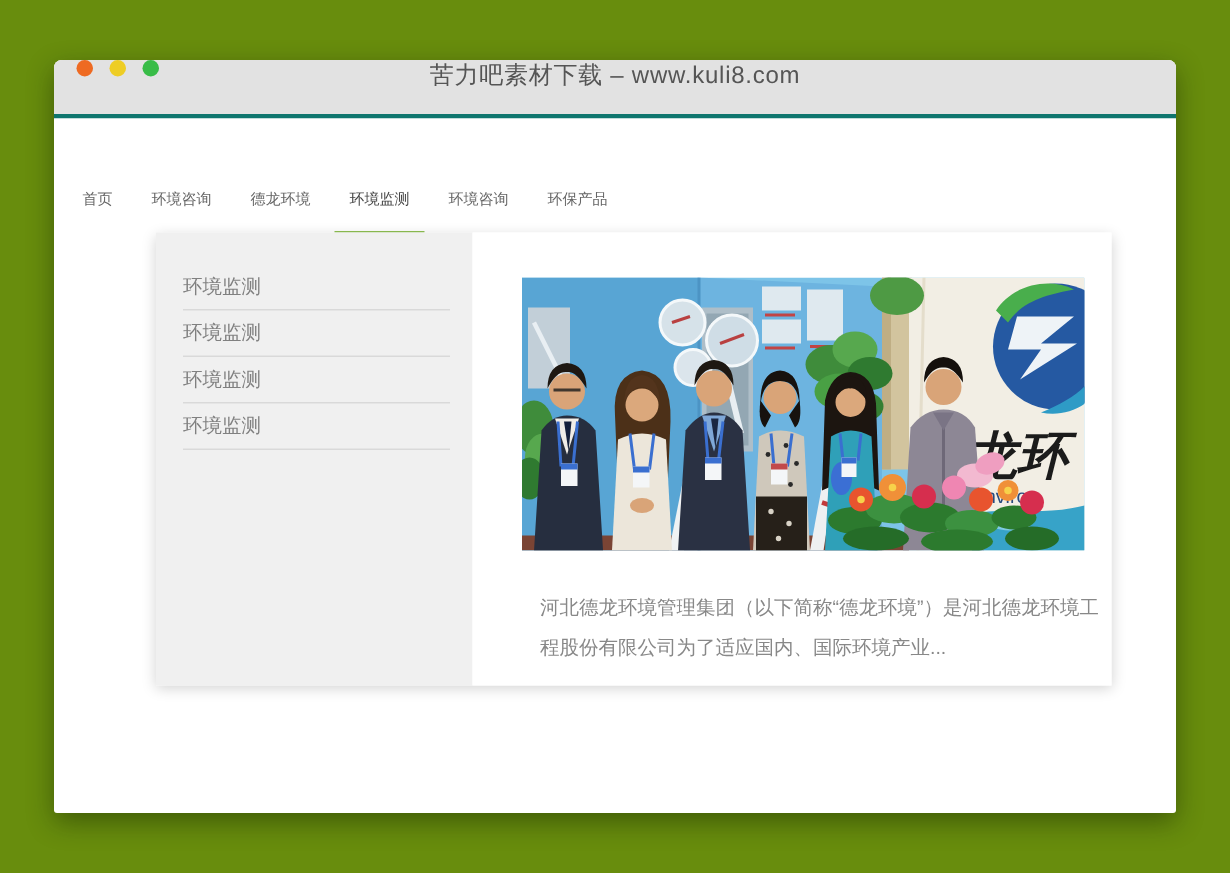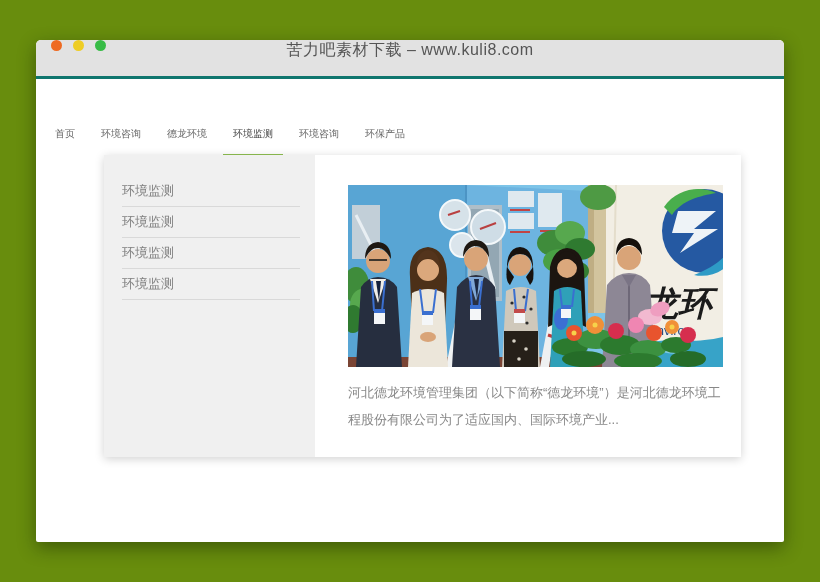--- a/index.html
+++ b/index.html
@@ -99,21 +99,21 @@
     display: block;
     cursor: pointer;
   }
   .article-excerpt {
     position: absolute;
     left: 33px; top: 224px;
     width: 380px;
     font-size: 13px;
     line-height: 27px;
     color: #888;
-    margin: 0;
+    margin: 12px;
   }
   svg text { font-family: "Liberation Sans", "DejaVu Sans", sans-serif; }
 </style>
 </head>
 <body>
 
 <div class="browser-window">
 
   <div class="titlebar">
     <div class="dots">

